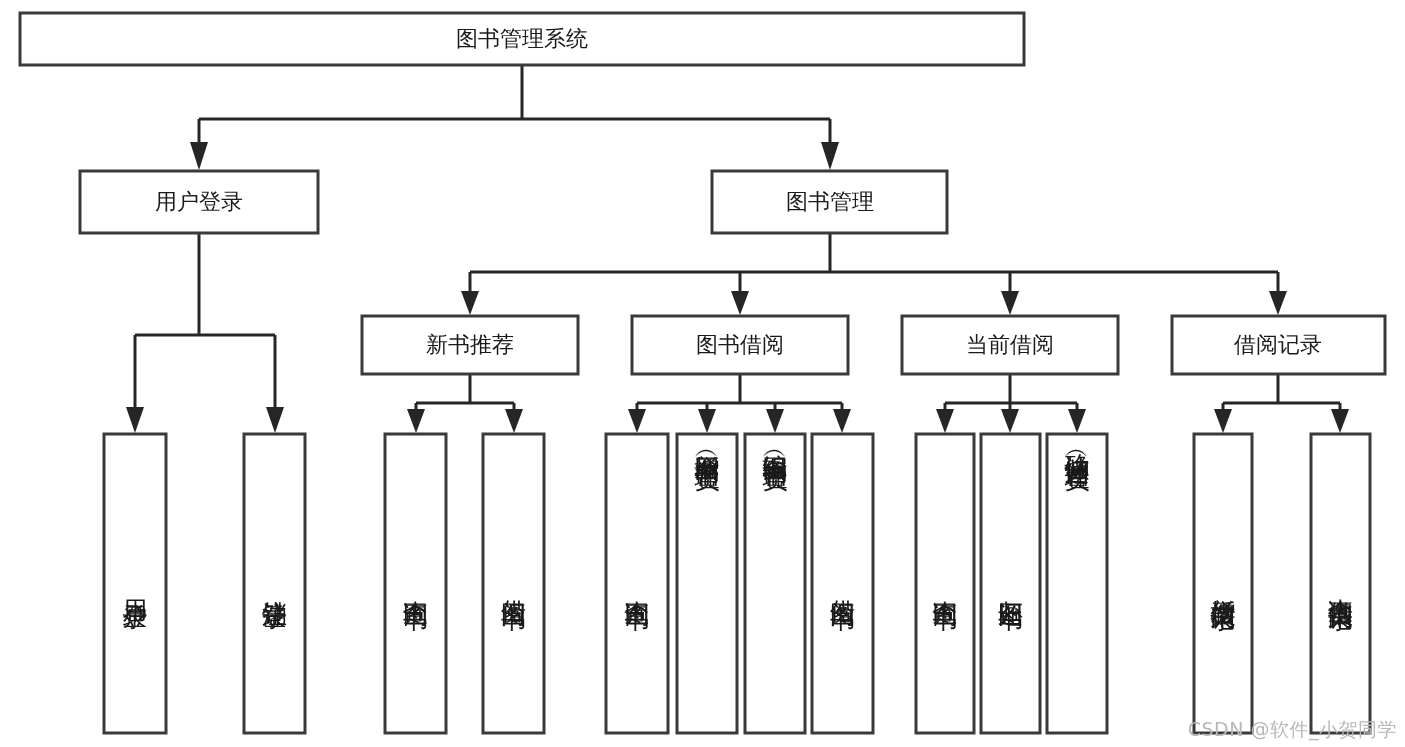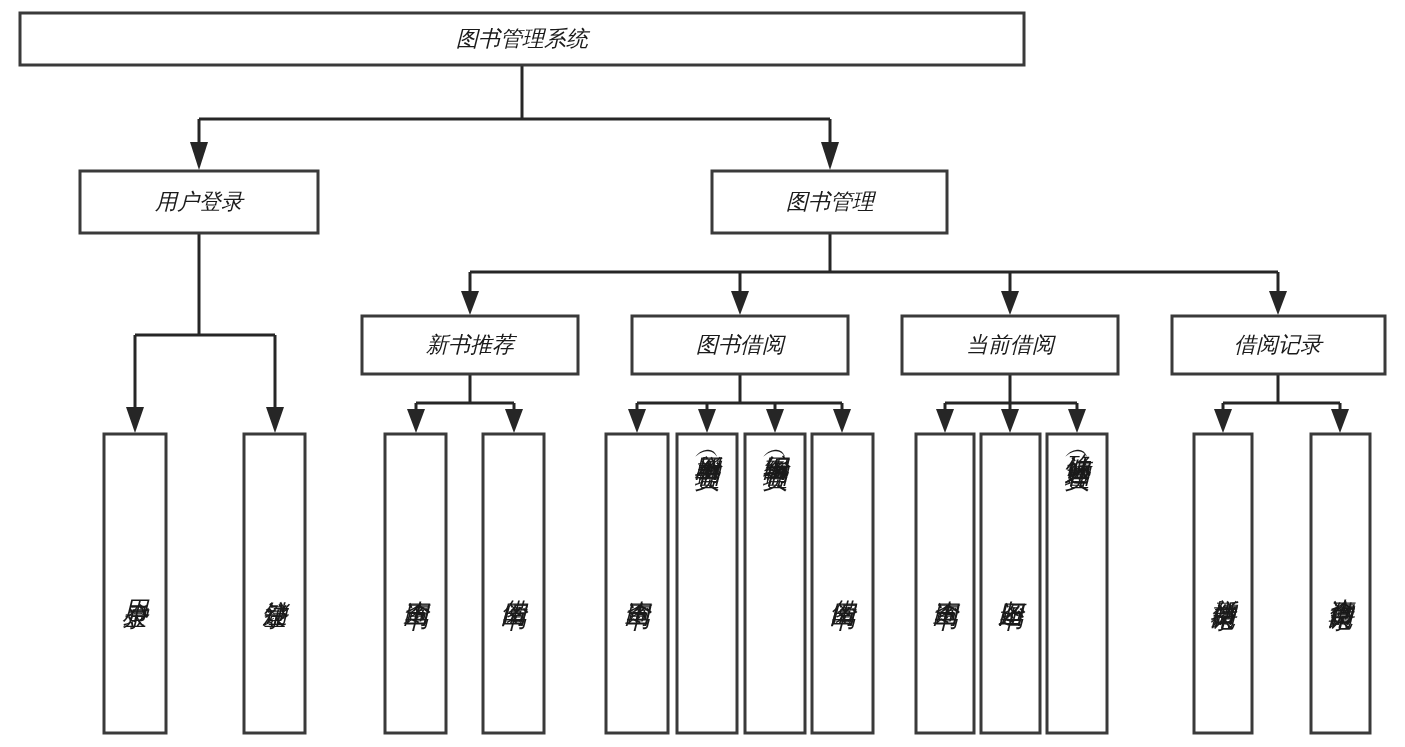--- a/index.html
+++ b/index.html
@@ -11,21 +11,20 @@
     width: 1405px;
     height: 747px;
     font-family: "DejaVu Sans", "Liberation Sans", sans-serif;
     overflow: hidden;
   }
   #diagram-root {
     position: relative;
     width: 1405px;
     height: 747px;
     background: #ffffff;
-    font-style: italic;
   }
   svg.diagram-canvas {
     position: absolute;
     top: 0;
     left: 0;
     width: 1405px;
     height: 747px;
   }
   .node-box {
     fill: #ffffff;
@@ -228,14 +227,15 @@
   <div class="leaf-label-wrap" style="left:1047px; top:434px; width:60px; height:299px; align-items:flex-start;">
     <span class="leaf-label">确认归还（管理员）</span>
   </div>
   <div class="leaf-label-wrap" style="left:1194px; top:434px; width:58px; height:299px;">
     <span class="leaf-label">新增借阅记录</span>
   </div>
   <div class="leaf-label-wrap" style="left:1311px; top:434px; width:59px; height:299px;">
     <span class="leaf-label">查询借阅记录</span>
   </div>
 
+  <div class="watermark">CSDN @软件_小贺同学</div>
 
 </div>
 
 </body></html>

